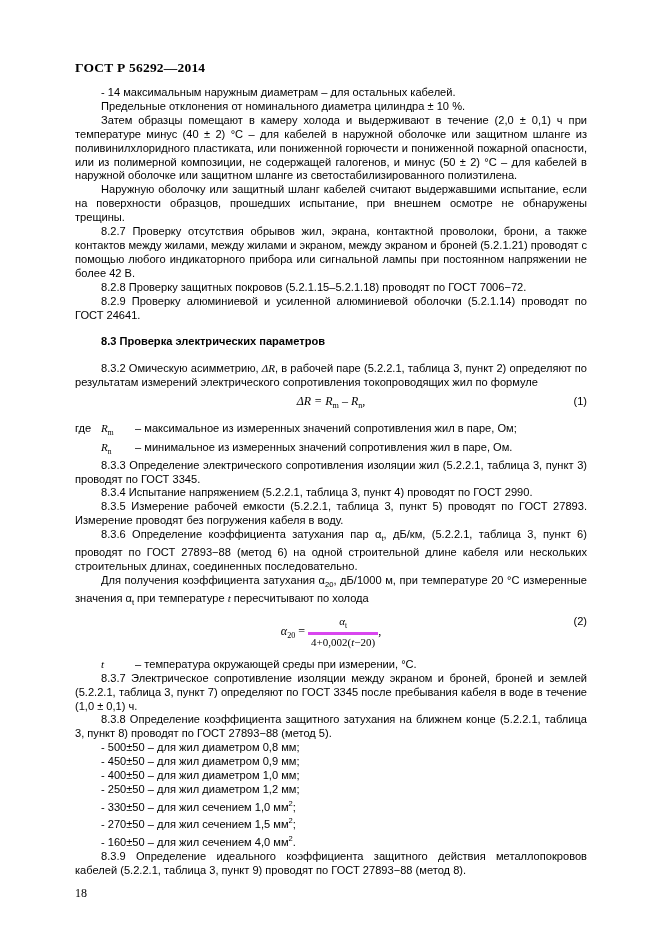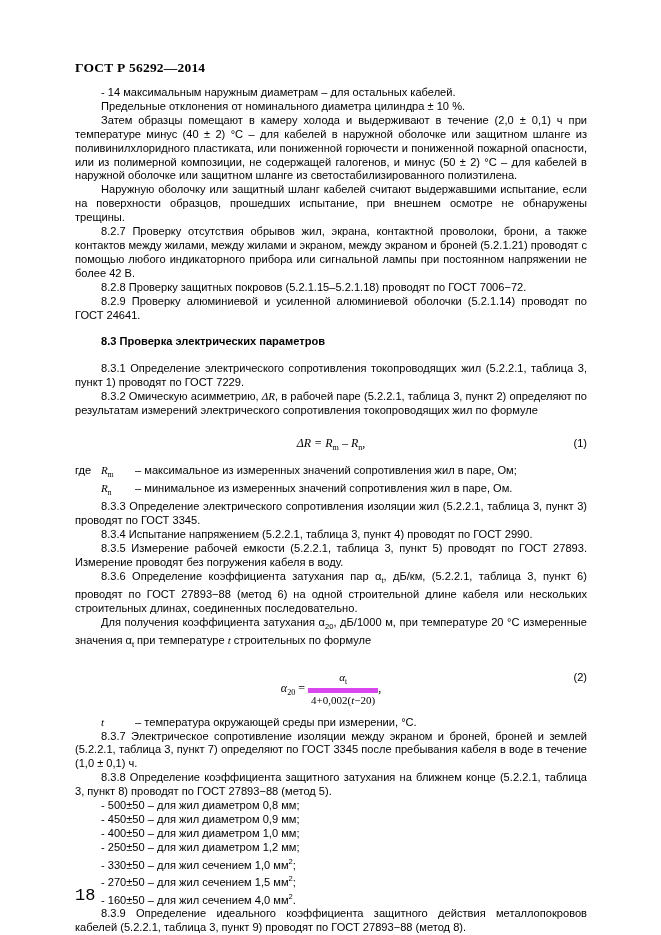--- a/index.html
+++ b/index.html
@@ -52,21 +52,21 @@
   .section-head {
     font-weight: bold;
     margin-top: 13px !important;
     margin-bottom: 13px !important;
     text-indent: 26px;
     text-align: left;
   }
   .formula-row {
     position: relative;
     width: 100%;
-    margin: 19px 0 9px 0;
+    margin: 5px 0 9px 0;
     text-align: center;
     font-family: "Liberation Serif", serif;
     font-size: 12px;
   }
   .formula-num {
     position: absolute;
     right: 0;
     top: 0;
     font-family: "Liberation Sans", sans-serif;
     font-size: 11.1px;
@@ -106,33 +106,33 @@
   }
   .frac {
     display: inline-block;
     vertical-align: middle;
     text-align: center;
     font-size: 11px;
     line-height: 1.15;
   }
   .frac .num {
     display: block;
-    border-bottom: 5px solid #d946ef;
+    border-bottom: 3px solid #d946ef;
     padding: 0 3px 1px 3px;
   }
   .frac .den {
     display: block;
     padding: 1px 3px 0 3px;
   }
   .page-number {
     position: absolute;
     left: 75px;
     top: 886px;
-    font-family: Liberation Mono, monospace;
-    font-size: 17px;
+    font-family: Liberation Serif, serif;
+    font-size: 12px;
     text-align: center;
   }
 </style>
 </head>
 <body>
 
 <div class="page">
 
   <div class="header">ГОСТ Р 56292—2014</div>
 
@@ -141,41 +141,40 @@
     <p class="p-indent">- 14 максимальным наружным диаметрам – для остальных кабелей.</p>
     <p class="p-indent">Предельные отклонения от номинального диаметра цилиндра ± 10 %.</p>
     <p class="p-indent">Затем образцы помещают в камеру холода и выдерживают в течение (2,0 ± 0,1) ч при температуре минус (40 ± 2) °С – для кабелей в наружной оболочке или защитном шланге из поливинилхлоридного пластиката, или пониженной горючести и пониженной пожарной опасности, или из полимерной композиции, не содержащей галогенов, и минус (50 ± 2) °С – для кабелей в наружной оболочке или защитном шланге из светостабилизированного полиэтилена.</p>
     <p class="p-indent">Наружную оболочку или защитный шланг кабелей считают выдержавшими испытание, если на поверхности образцов, прошедших испытание, при внешнем осмотре не обнаружены трещины.</p>
     <p class="p-indent">8.2.7 Проверку отсутствия обрывов жил, экрана, контактной проволоки, брони, а также контактов между жилами, между жилами и экраном, между экраном и броней (5.2.1.21) проводят с помощью любого индикаторного прибора или сигнальной лампы при постоянном напряжении не более 42 В.</p>
     <p class="p-indent">8.2.8 Проверку защитных покровов (5.2.1.15–5.2.1.18) проводят по ГОСТ 7006−72.</p>
     <p class="p-indent">8.2.9 Проверку алюминиевой и усиленной алюминиевой оболочки (5.2.1.14) проводят по ГОСТ 24641.</p>
 
     <p class="section-head">8.3 Проверка электрических параметров</p>
 
-    <p class="p-indent">8.3.1 Определение электрического сопротивления токопроводящих жил (5.2.2.1, таблица 3, пункт 1) проводят по ГОСТ 7229.</p>
 
     <p class="p-indent"><span>8.3.2 Омическую асимметрию, </span><span class="serif italic">ΔR</span><span>, в рабочей паре (5.2.2.1, таблица 3, пункт 2) определяют по результатам измерений электрического сопротивления токопроводящих жил по формуле</span></p>
 
     <div class="formula-row">
       <span class="serif italic"><span>ΔR = R</span><span class="sub">m</span><span> – R</span><span class="sub">n</span><span>,</span></span>
       <span class="formula-num">(1)</span>
     </div>
 
     <div class="where-block">
       <span class="where-line"><span class="lbl">где</span><span class="sym"><span>R</span><span class="sub">m</span></span><span>– максимальное из измеренных значений сопротивления жил в паре, Ом;</span></span>
       <span class="where-line"><span class="lbl"></span><span class="sym"><span>R</span><span class="sub">n</span></span><span>– минимальное из измеренных значений сопротивления жил в паре, Ом.</span></span>
     </div>
 
     <p class="p-indent">8.3.3 Определение электрического сопротивления изоляции жил (5.2.2.1, таблица 3, пункт 3) проводят по ГОСТ 3345.</p>
     <p class="p-indent">8.3.4 Испытание напряжением (5.2.2.1, таблица 3, пункт 4) проводят по ГОСТ 2990.</p>
     <p class="p-indent">8.3.5 Измерение рабочей емкости (5.2.2.1, таблица 3, пункт 5) проводят по ГОСТ 27893. Измерение проводят без погружения кабеля в воду.</p>
 
     <p class="p-indent"><span>8.3.6 Определение коэффициента затухания пар α</span><span class="sub italic">t</span><span>, дБ/км, (5.2.2.1, таблица 3, пункт 6) проводят по ГОСТ 27893−88 (метод 6) на одной строительной длине кабеля или нескольких строительных длинах, соединенных последовательно.</span></p>
 
-    <p class="p-indent"><span>Для получения коэффициента затухания α</span><span class="sub">20</span><span>, дБ/1000 м, при температуре 20 °С измеренные значения α</span><span class="sub italic">t</span><span> при температуре </span><span class="serif italic">t</span><span> строительных по формуле</span></p>
+    <p class="p-indent"><span>Для получения коэффициента затухания α</span><span class="sub">20</span><span>, дБ/1000 м, при температуре 20 °С измеренные значения α</span><span class="sub italic">t</span><span> при температуре </span><span class="serif italic">t</span><span> пересчитывают по холода</span></p>
 
     <div class="formula-row">
       <span class="serif"><span class="italic">α</span><span class="sub">20</span>&nbsp;<span>=</span>&nbsp;<span class="frac"><span class="num"><span class="italic">α</span><span class="sub">t</span></span><span class="den"><span>4+0,002(</span><span class="italic">t</span><span>−20)</span></span></span><span>,</span></span>
       <span class="formula-num">(2)</span>
     </div>
 
     <div class="where-block">
       <span class="where-line"><span class="lbl"></span><span class="sym">t</span><span>– температура окружающей среды при измерении, °С.</span></span>
     </div>
 

